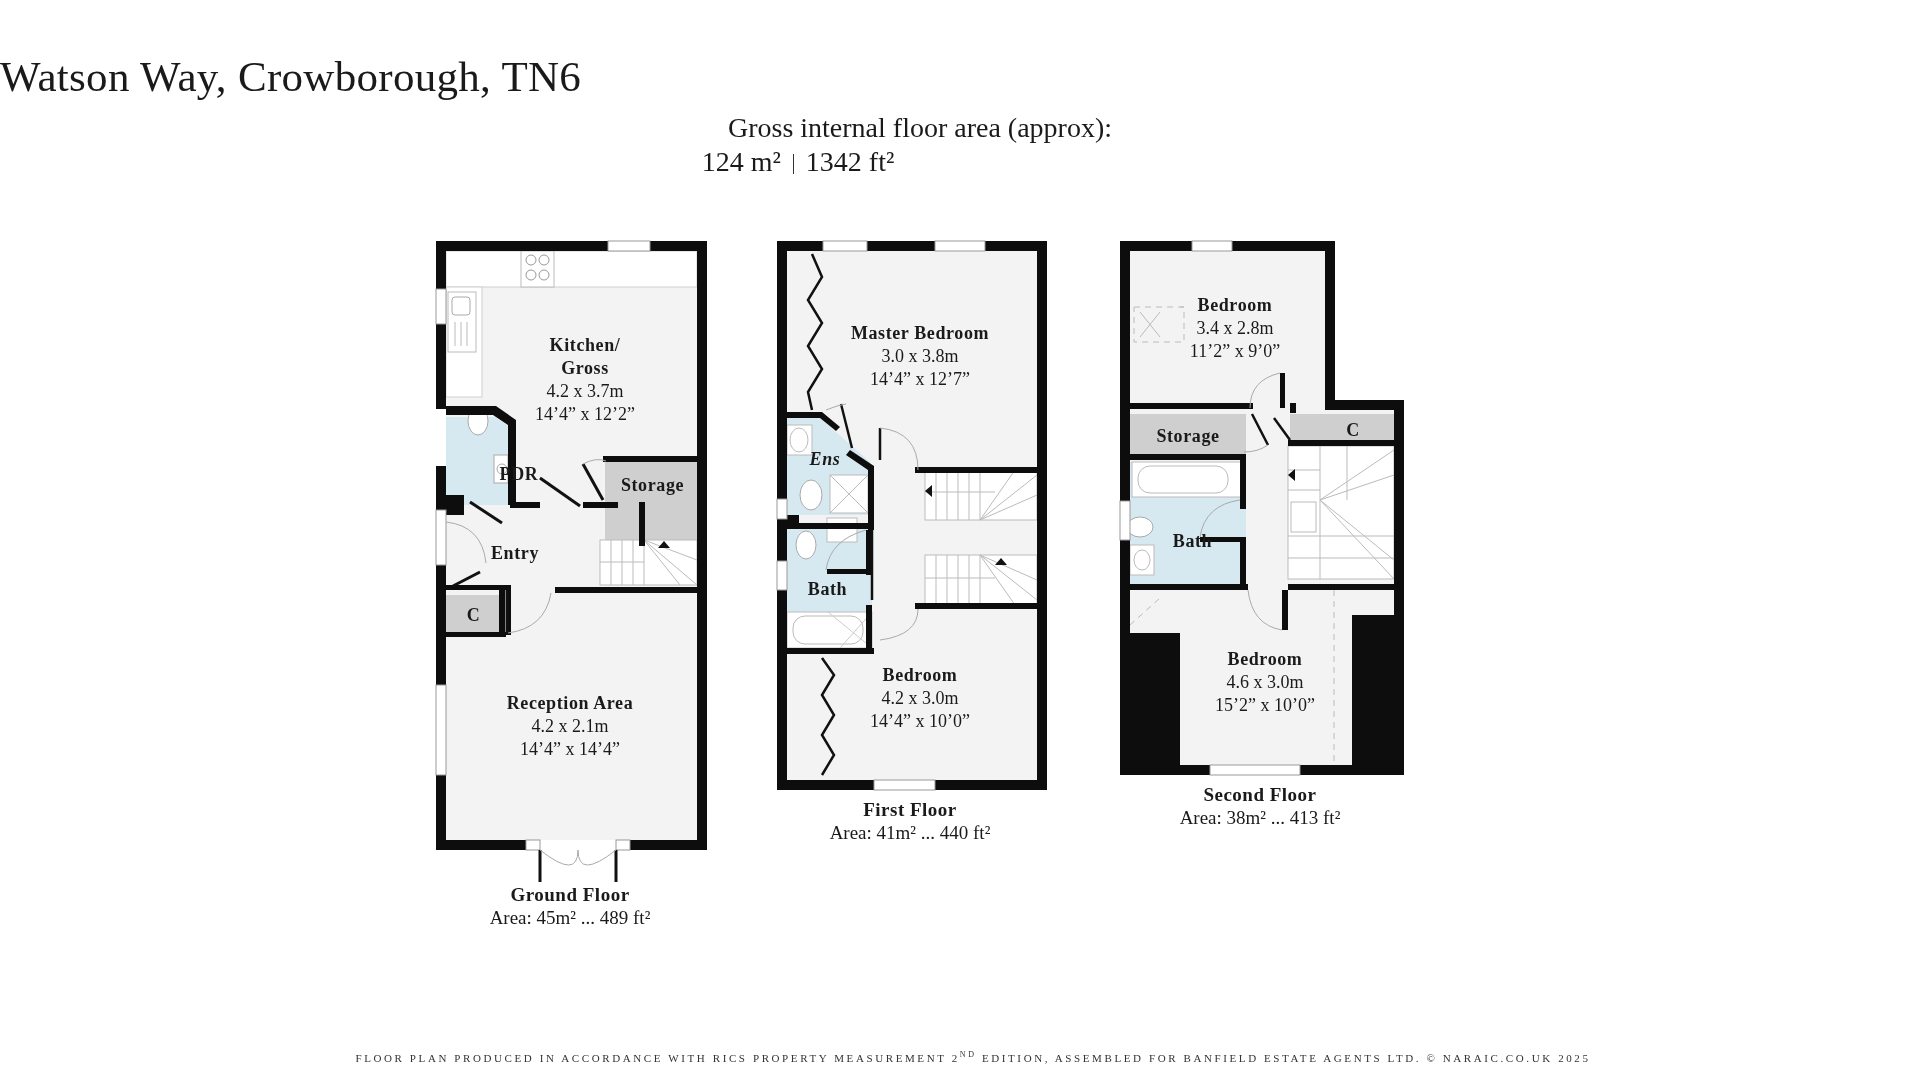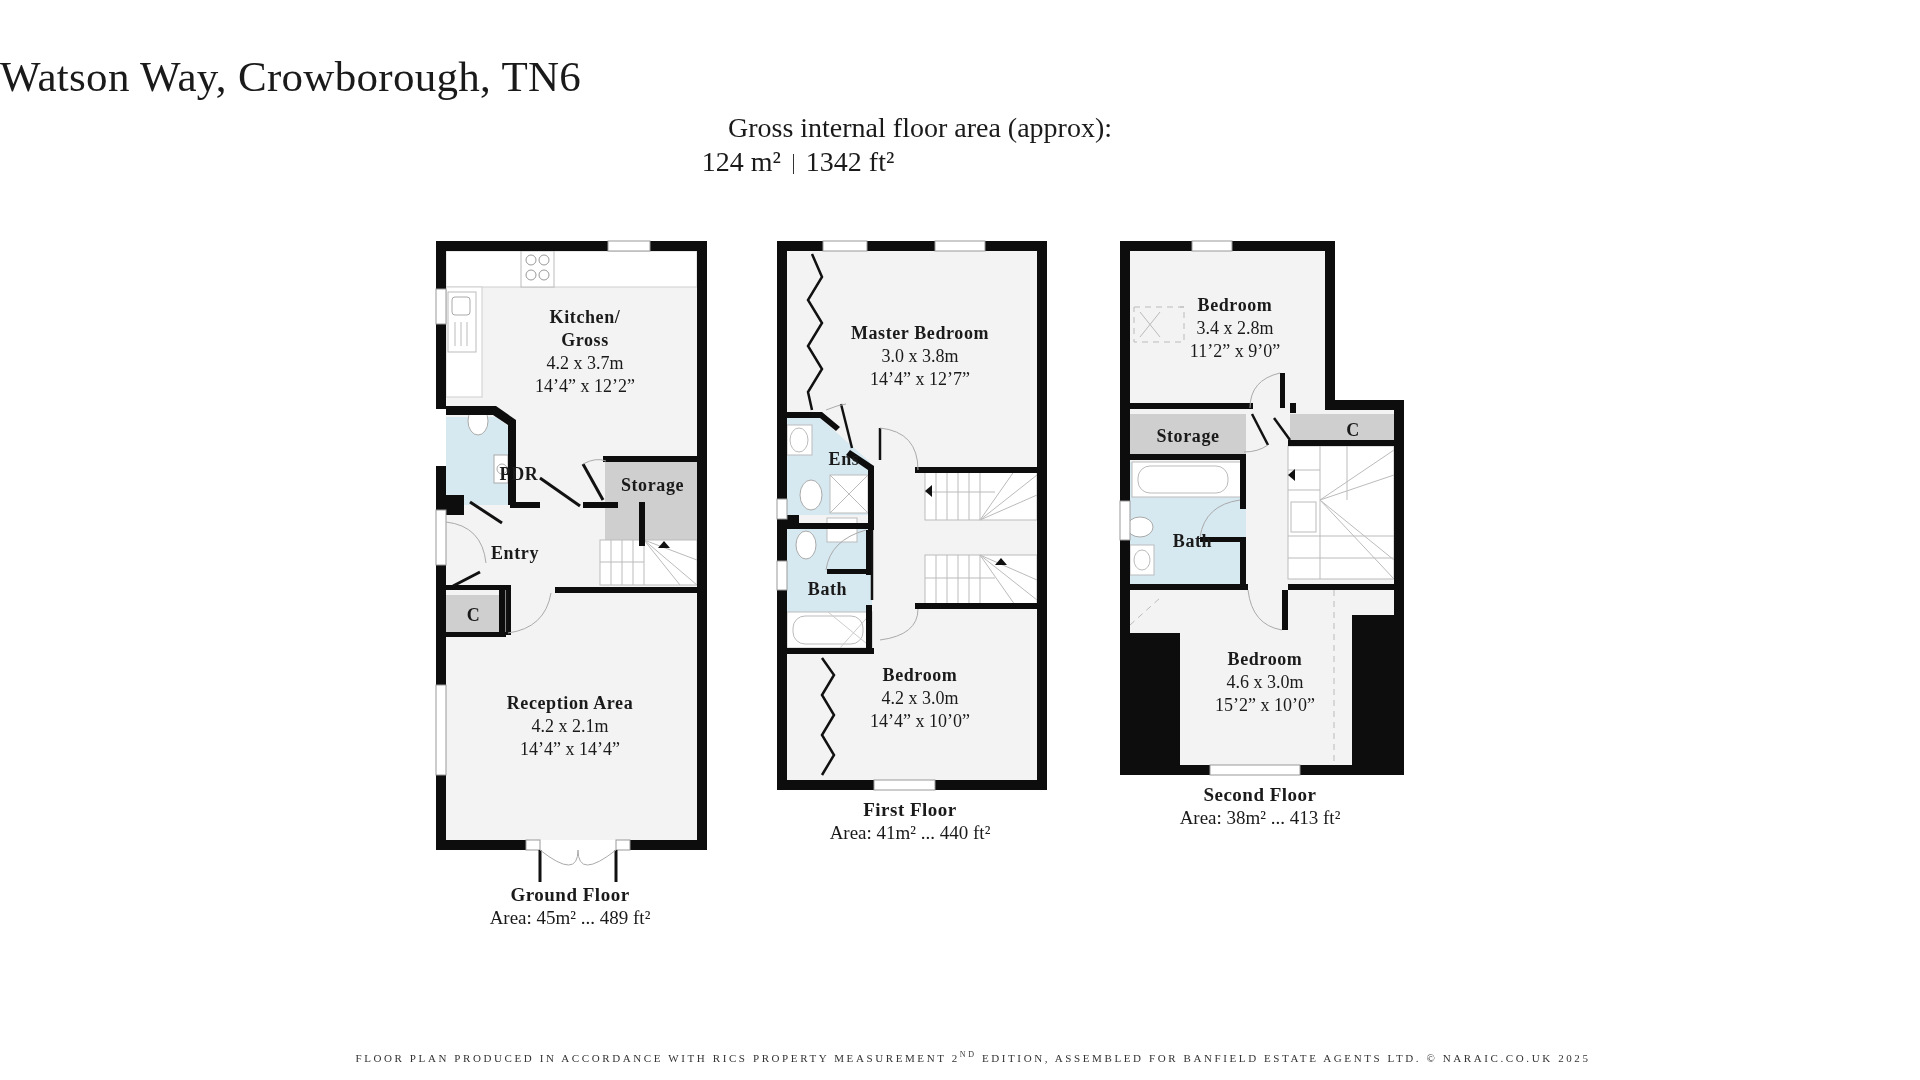--- a/index.html
+++ b/index.html
@@ -302,21 +302,21 @@
     </g>
     <g stroke="#aaa" stroke-width="1" fill="none">
       <path d="M1250 408 Q1250 380 1280 373"></path>
       <path d="M1248 590 Q1252 625 1282 630"></path>
       <path d="M1200 537 Q1205 505 1240 500"></path>
       <path d="M1244 452 Q1258 452 1268 445"></path>
     </g>
   </g>
 </svg>
 
-<div class="room" style="left:500px;top:306px;width:170px;">
+<div class="room" style="left:500px;top:334px;width:170px;">
   <div class="nm">Kitchen/</div>
   <div class="nm">Gross</div>
   <div>4.2 x 3.7m</div>
   <div>14’4” x 12’2”</div>
 </div>
 <div class="room" style="left:447px;top:463px;width:50px;padding-left:47px;">
   <div class="nm">PDR</div>
 </div>
 <div class="room" style="left:605px;top:474px;width:95px;">
   <div class="nm">Storage</div>
@@ -335,21 +335,21 @@
 <div class="floor-cap" style="left:450px;top:883px;width:240px;">
   <div class="nm">Ground Floor</div>
   <div>Area: 45m² ... 489 ft²</div>
 </div>
 
 <div class="room" style="left:820px;top:322px;width:200px;">
   <div class="nm">Master Bedroom</div>
   <div>3.0 x 3.8m</div>
   <div>14’4” x 12’7”</div>
 </div>
-<div class="room" style="left:819px;top:448px;width:50px;">
+<div class="room" style="left:800px;top:448px;width:50px;font-style:italic;">
   <div class="nm">Ens</div>
 </div>
 <div class="room" style="left:795px;top:578px;width:65px;">
   <div class="nm">Bath</div>
 </div>
 <div class="room" style="left:840px;top:664px;width:160px;">
   <div class="nm">Bedroom</div>
   <div>4.2 x 3.0m</div>
   <div>14’4” x 10’0”</div>
 </div>

